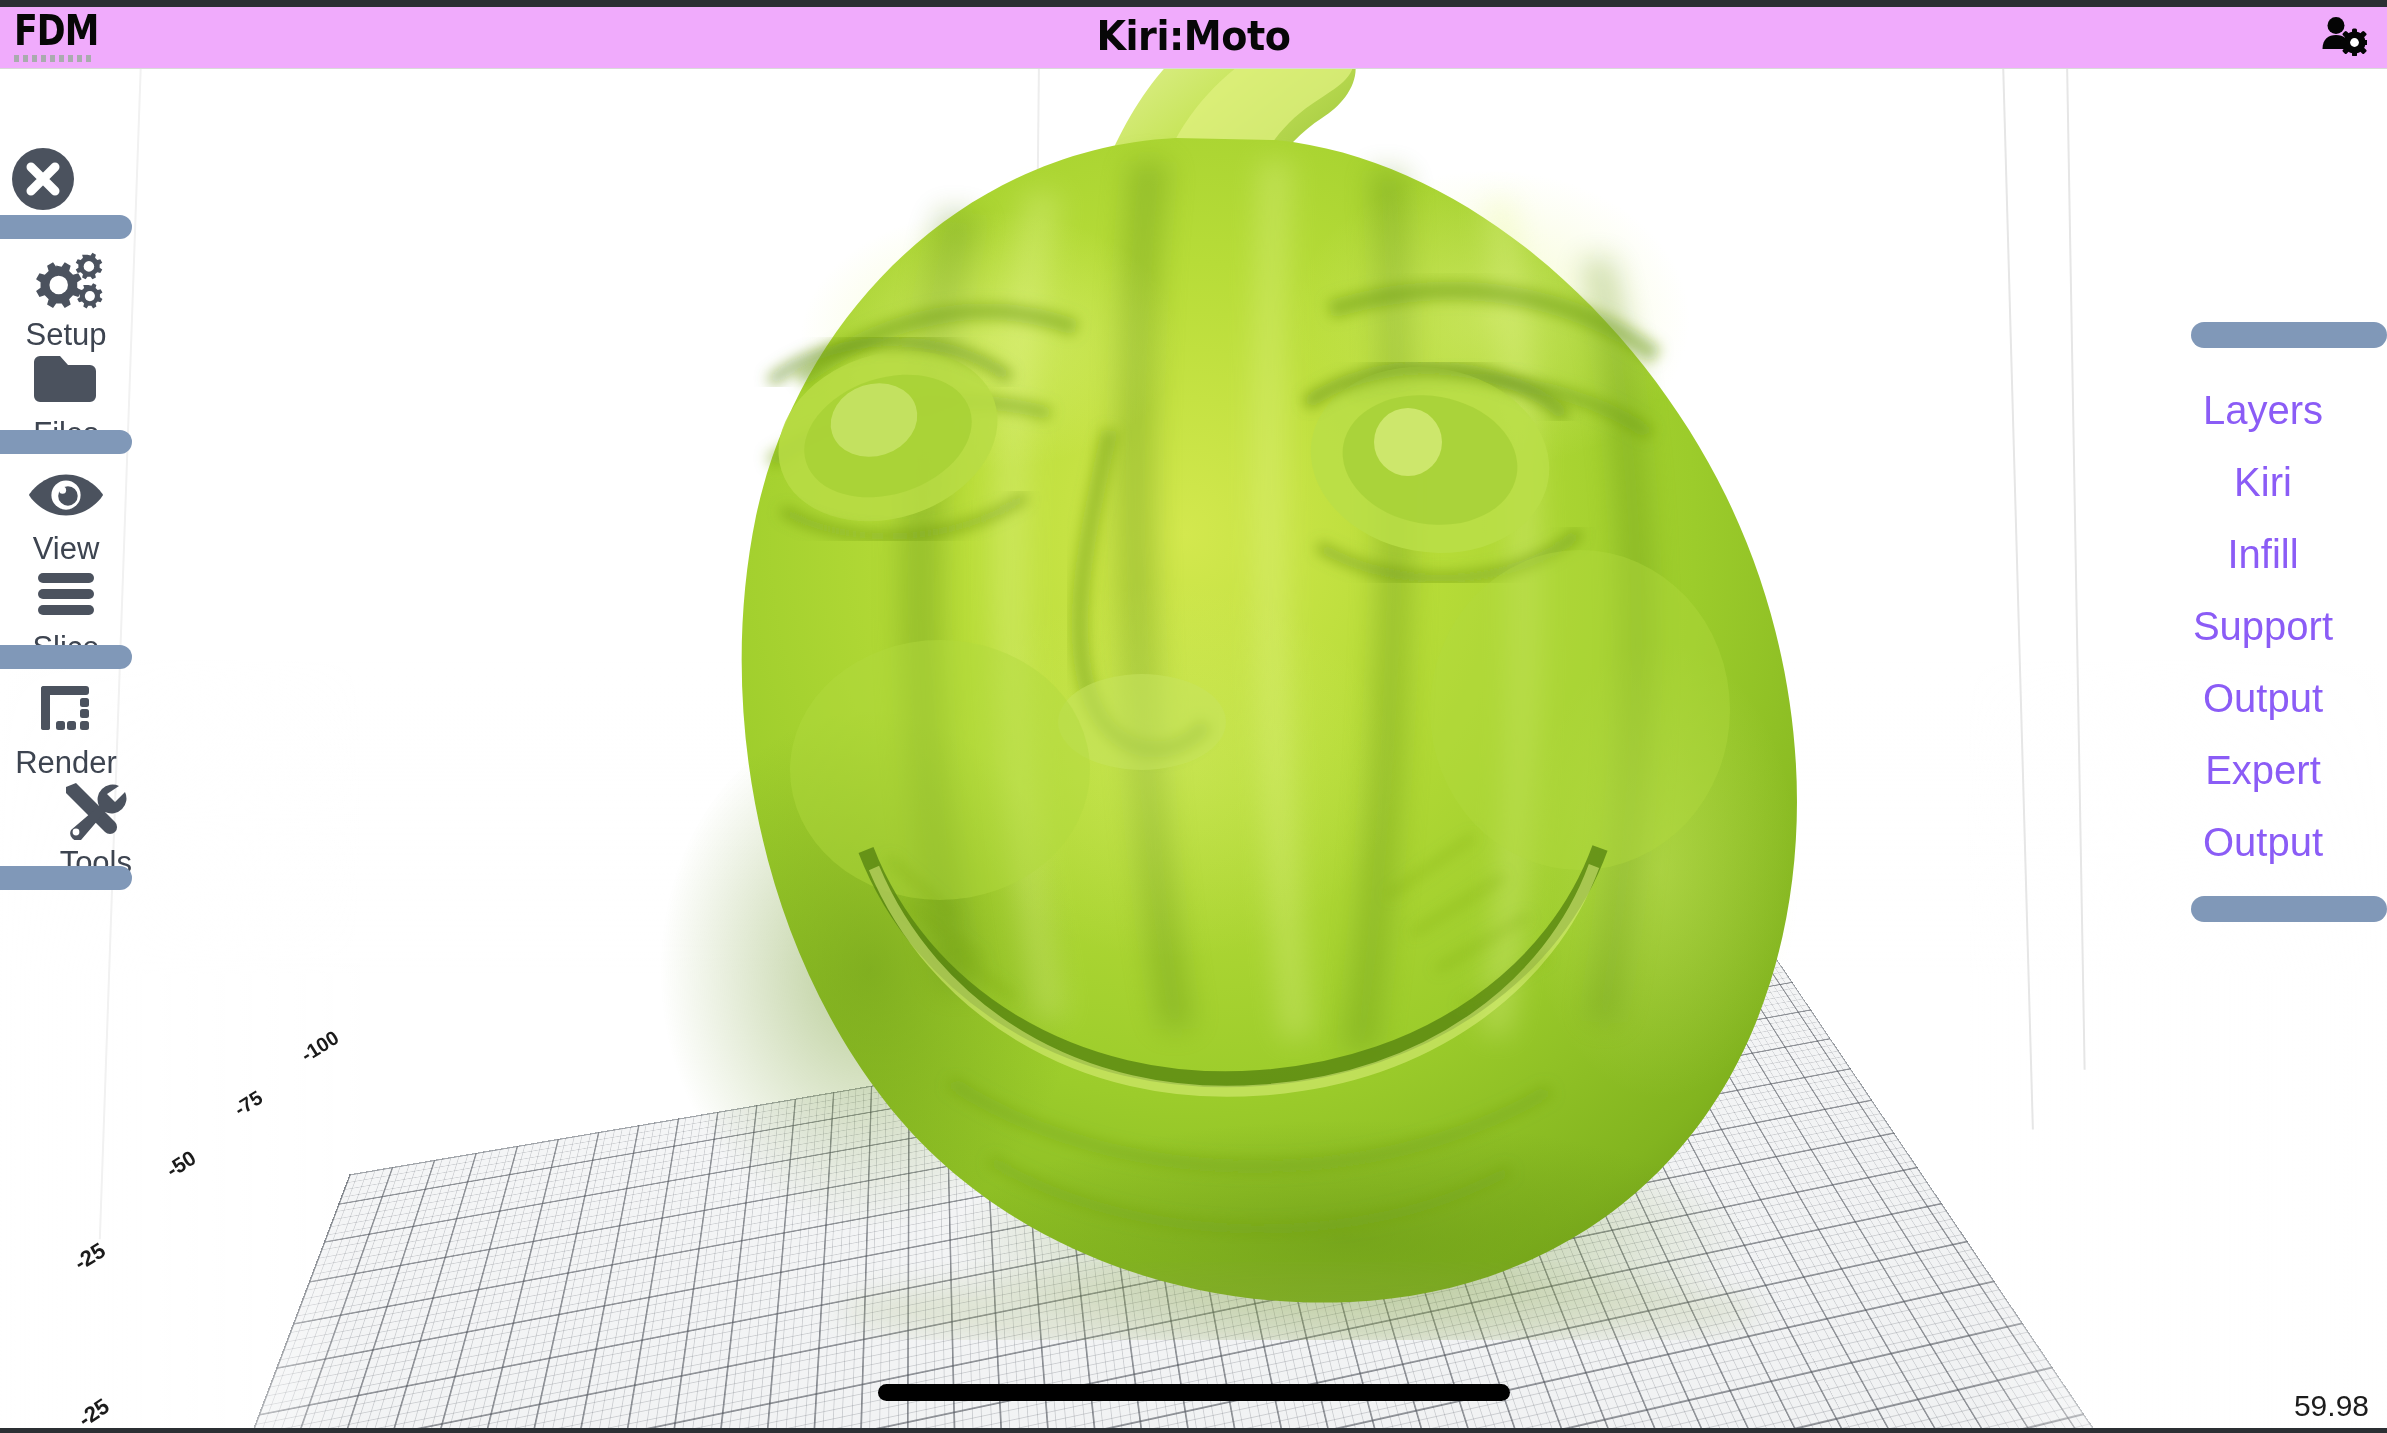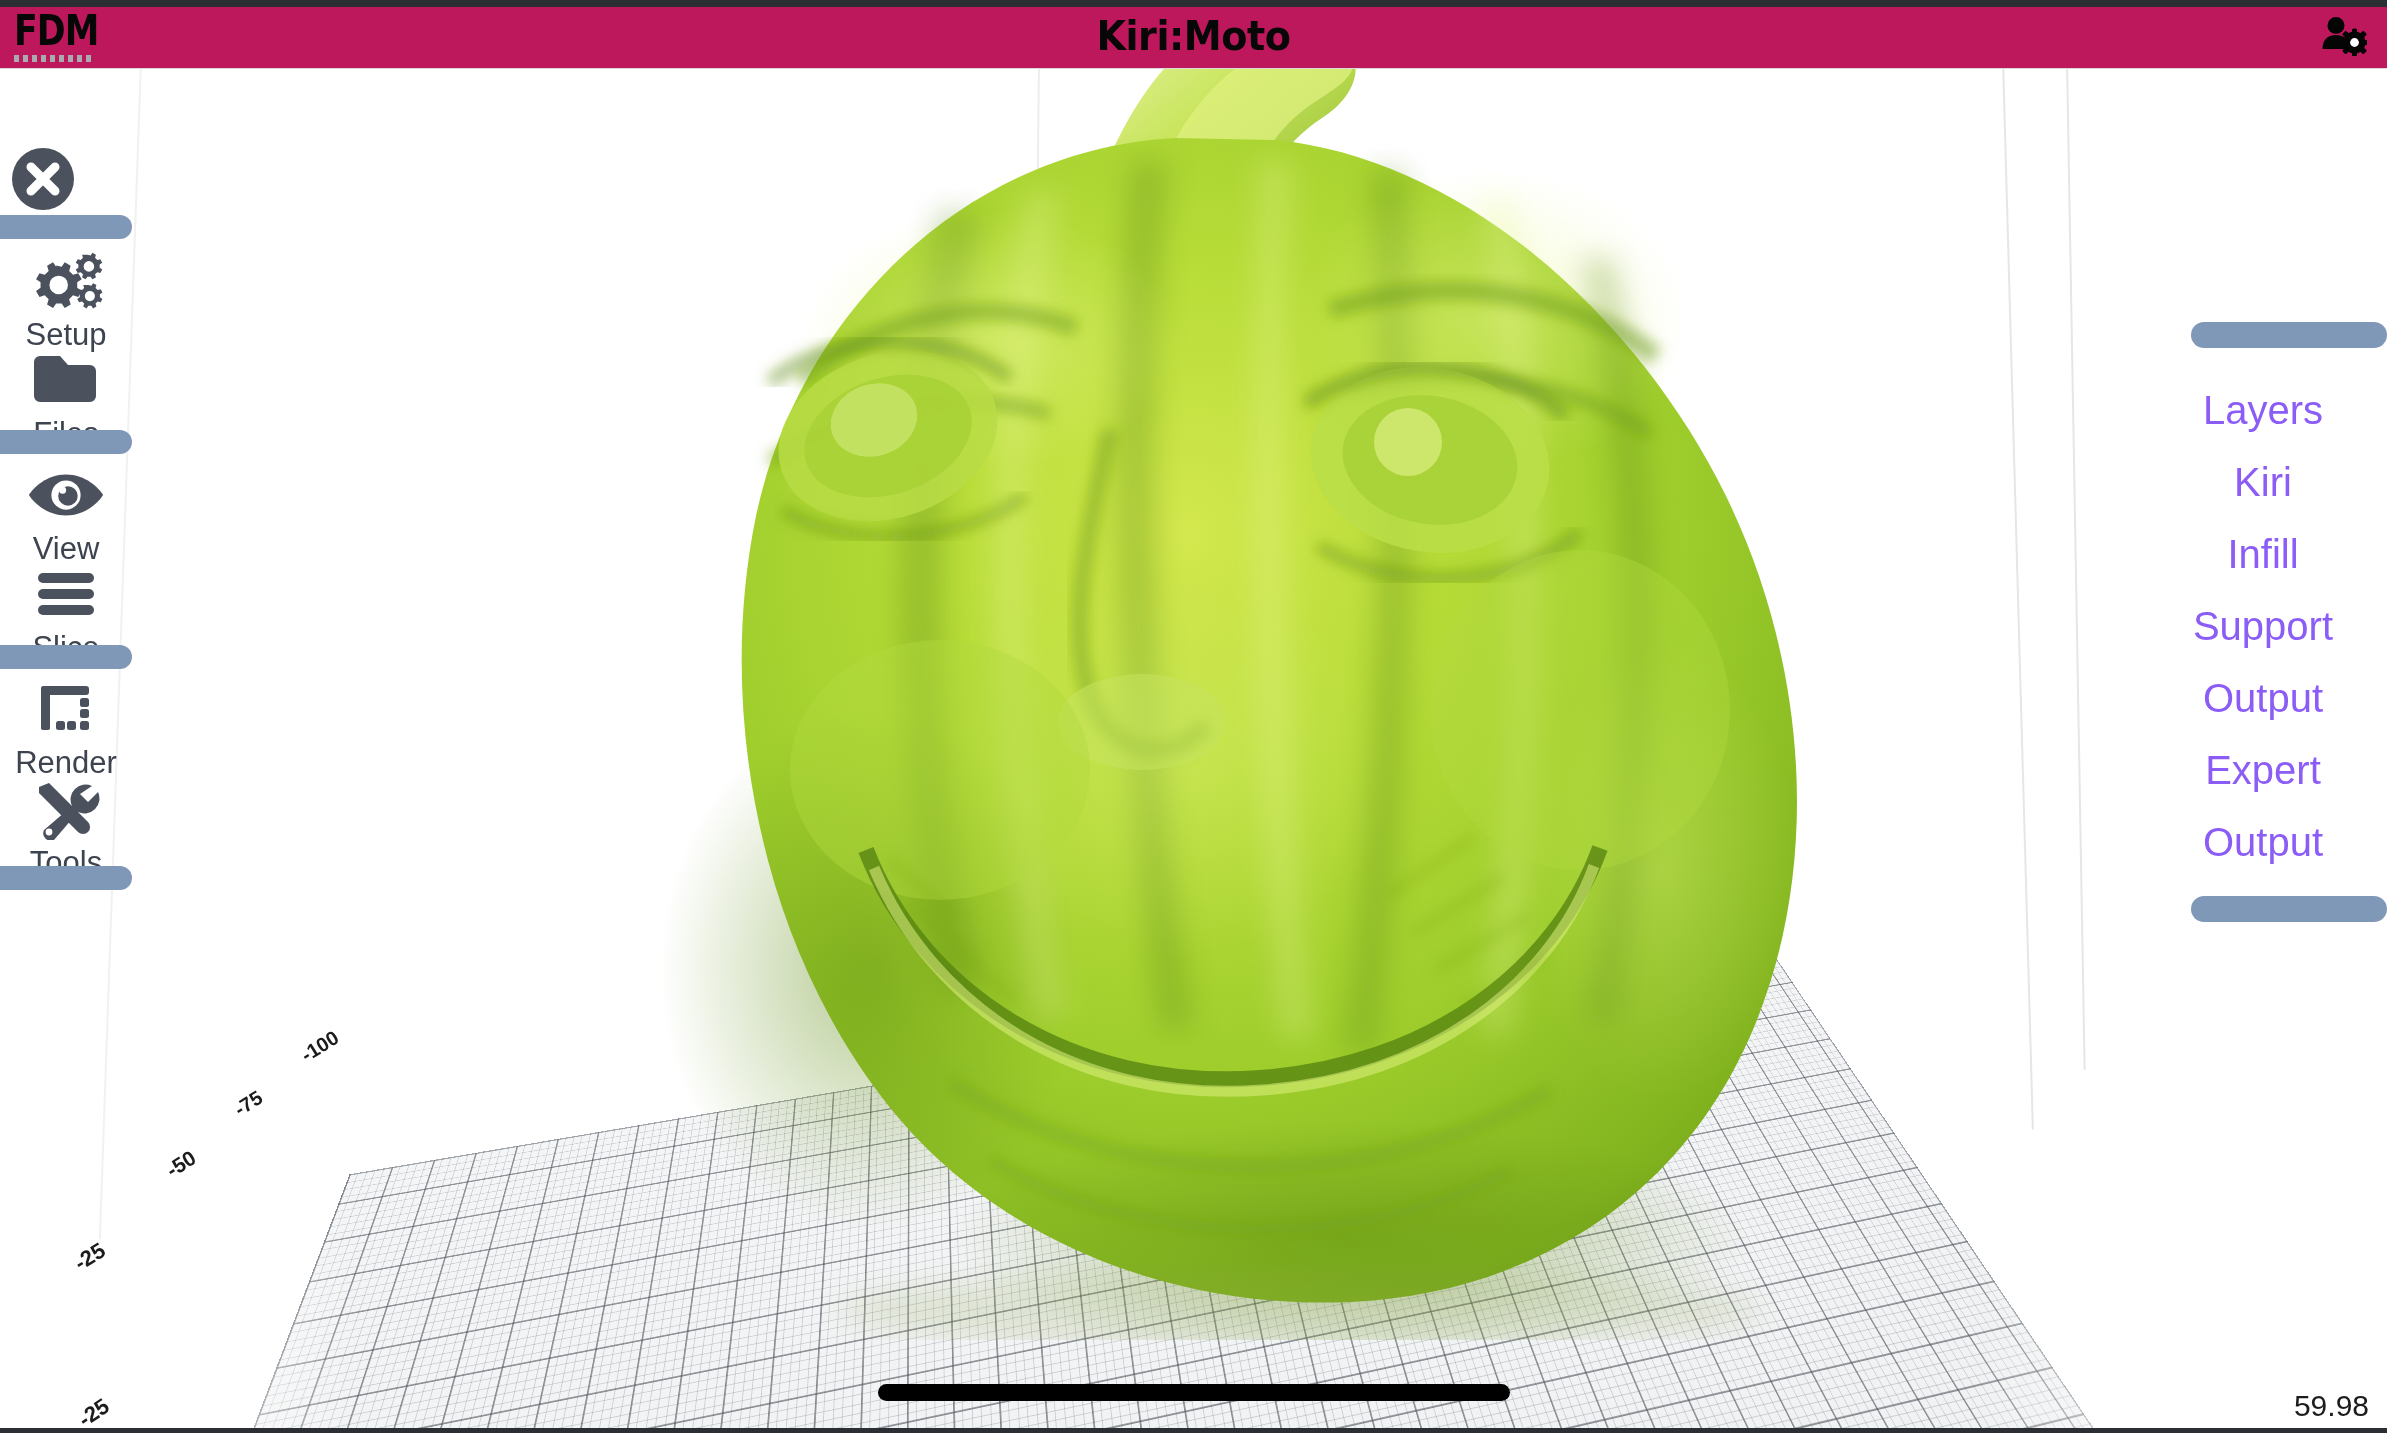--- a/index.html
+++ b/index.html
@@ -99,21 +99,21 @@
     position: absolute;
     left: 470px; top: 10px;
     width: 1420px; height: 1330px;
     z-index: 3;
   }
   .model svg { display: block; width: 100%; height: 100%; }
 
   
   .header {
     position: absolute; left: 0; top: 7px; width: 2387px; height: 62px;
-    background: #be185d;
+    background: #f0abfc;
     border-bottom: 1px solid #d9d9d9;
     z-index: 40;
   }
   .mode-badge {
     position: absolute; left: 14px; top: -2px;
     font-size: 42px; font-weight: 800;
     letter-spacing: -1px;
     color: #070707;
     font-family: "DejaVu Sans", sans-serif;
     font-stretch: condensed;
@@ -469,21 +469,21 @@
             <rect x="36" y="43" width="9" height="9" rx="2.5"></rect>
             <rect x="49" y="43" width="9" height="9" rx="2.5"></rect>
             <rect x="49" y="31" width="9" height="9" rx="2.5"></rect>
             <rect x="49" y="20" width="9" height="9" rx="2.5"></rect>
           </g>
         </svg>
       </div>
       <div class="sb-label">Render</div>
     </div>
 
-    <div class="sb-item" style="top:658px;">
+    <div class="sb-item" style="top:658px;align-items:flex-end;">
       <div class="sb-icon">
         <svg width="72" height="62" viewBox="0 0 72 62">
           <g fill="#4b525e">
             <path d="M9 9 L19 5 L58 44 a7 7 0 0 1 -10 10 L9 15 Z"></path>
             <path d="M62 8 a15 15 0 0 0 -20 20 L14 52 a7.5 7.5 0 0 0 10 10 L48 34 a15 15 0 0 0 20-20 L58 24 L50 16 Z"></path>
             <circle cx="19" cy="54" r="3.4" fill="#ffffff"></circle>
           </g>
         </svg>
       </div>
       <div class="sb-label">Tools</div>

